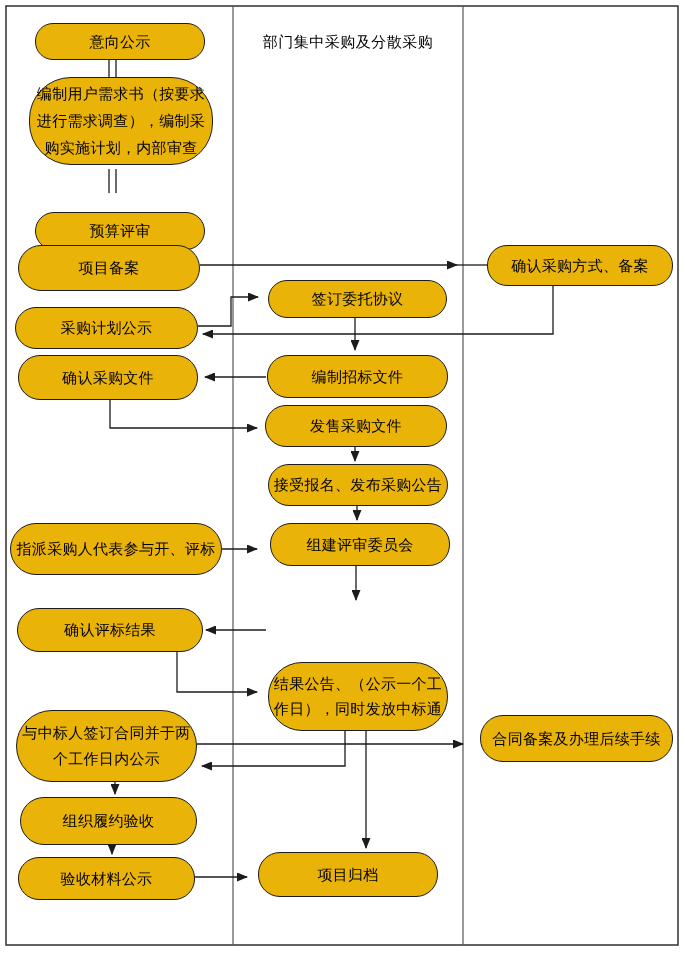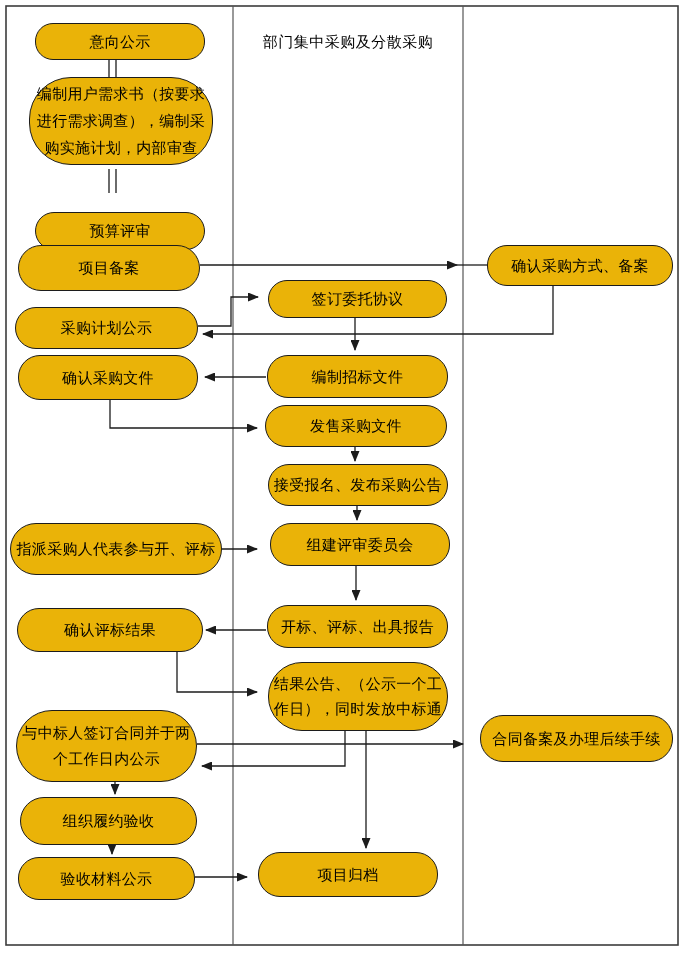--- a/index.html
+++ b/index.html
@@ -93,20 +93,19 @@
   <div class="node" style="left:17px;top:608px;width:186px;height:44px;border-radius:22px;">确认评标结果</div>
   <div class="node" style="left:16px;top:710px;width:181px;height:72px;border-radius:36px;">与中标人签订合同并于两个工作日内公示</div>
   <div class="node" style="left:20px;top:797px;width:177px;height:48px;border-radius:24px;">组织履约验收</div>
   <div class="node" style="left:18px;top:857px;width:177px;height:43px;border-radius:21px;">验收材料公示</div>
 
   <div class="node" style="left:268px;top:280px;width:179px;height:38px;border-radius:19px;">签订委托协议</div>
   <div class="node" style="left:267px;top:355px;width:181px;height:43px;border-radius:21px;">编制招标文件</div>
   <div class="node" style="left:265px;top:405px;width:182px;height:42px;border-radius:21px;">发售采购文件</div>
   <div class="node" style="left:268px;top:464px;width:180px;height:42px;border-radius:21px;">接受报名、发布采购公告</div>
   <div class="node" style="left:270px;top:523px;width:180px;height:43px;border-radius:21px;">组建评审委员会</div>
-  <div class="node" style="left:267px;top:605px;width:181px;height:43px;border-radius:21px;">开标、评标、出具报告</div>
   <div class="node" style="left:268px;top:662px;width:180px;height:69px;border-radius:34px;line-height:25px;">结果公告、（公示一个工作日），同时发放中标通</div>
   <div class="node" style="left:258px;top:852px;width:180px;height:45px;border-radius:22px;">项目归档</div>
 
   <div class="node" style="left:487px;top:245px;width:186px;height:41px;border-radius:20px;">确认采购方式、备案</div>
   <div class="node" style="left:480px;top:715px;width:193px;height:47px;border-radius:23px;">合同备案及办理后续手续</div>
 
 </div>
 
 </body></html>

